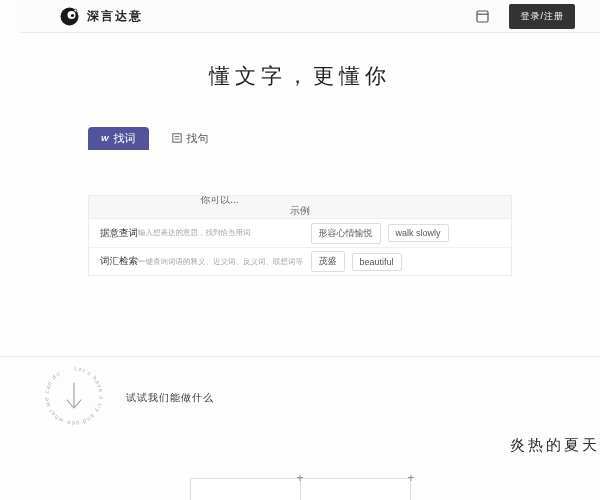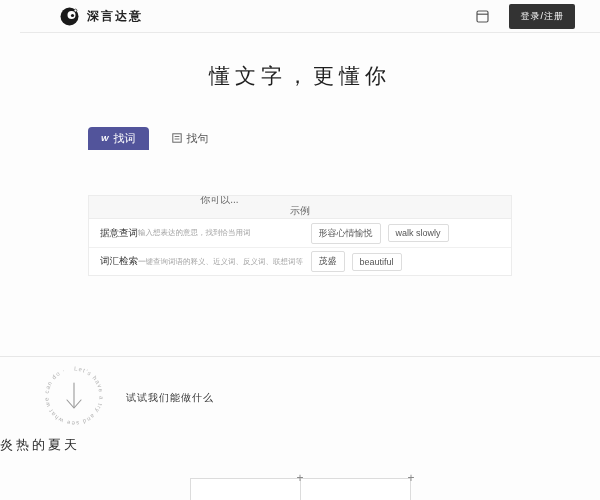--- a/index.html
+++ b/index.html
@@ -81,22 +81,22 @@
     font-size:9px; color:#555; padding:3px 7px; cursor:pointer; white-space:nowrap;
     font-family:"Liberation Sans", sans-serif;
   }
   
   .divider { position:absolute; top:356px; left:0; right:0; border-top:1px solid #e7e7e7; }
   
   .circle-badge { position:absolute; left:42px; top:364px; width:64px; height:64px; }
   .try-label { position:absolute; left:113px; top:391px; font-size:10px; color:#333; letter-spacing:1px;margin-left:13px; }
   
   .example-title {
-    position:absolute; top:436px; left:0; right:0; text-align:left;
-    font-size:13px; color:#2d2d2d; letter-spacing:3px;
+    position:absolute; top:436px; left:0; right:0; text-align:right;
+    font-size:15px; color:#2d2d2d; letter-spacing:3px;
   }
   .cards {
     position:absolute; left:190px; top:478px; width:221px; height:40px;
     border:1px solid #dcdcdc; background:#fff; display:flex;
   }
   .card-cell { flex:1; }
   .card-cell + .card-cell { border-left:1px solid #dcdcdc; }
   .plus-mark {
     position:absolute; top:478px; transform:translate(-50%,-50%);
     font-size:12px; color:#8a8a8a; font-weight:normal; line-height:1;

